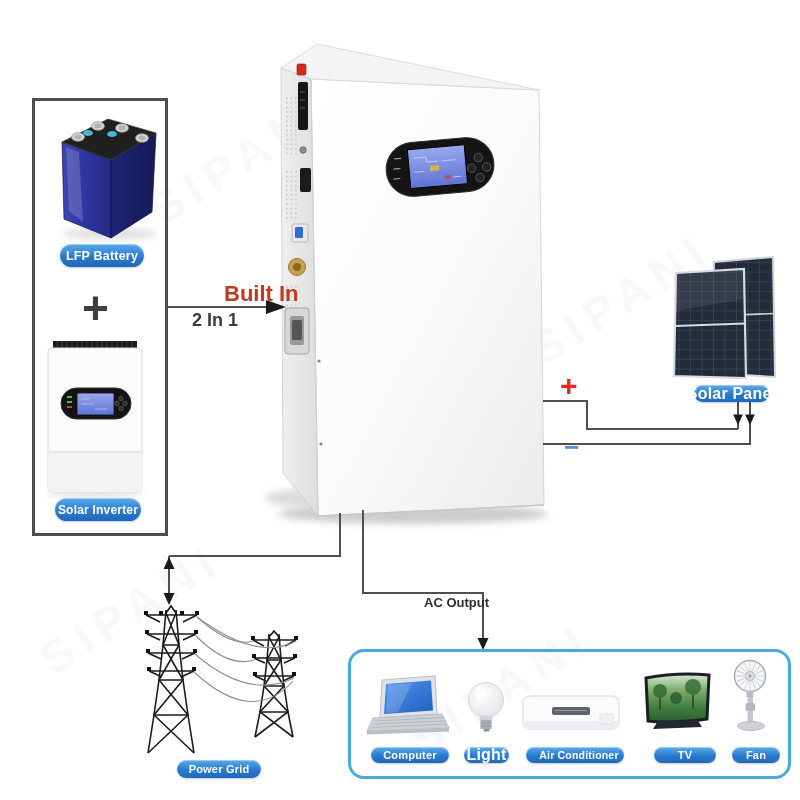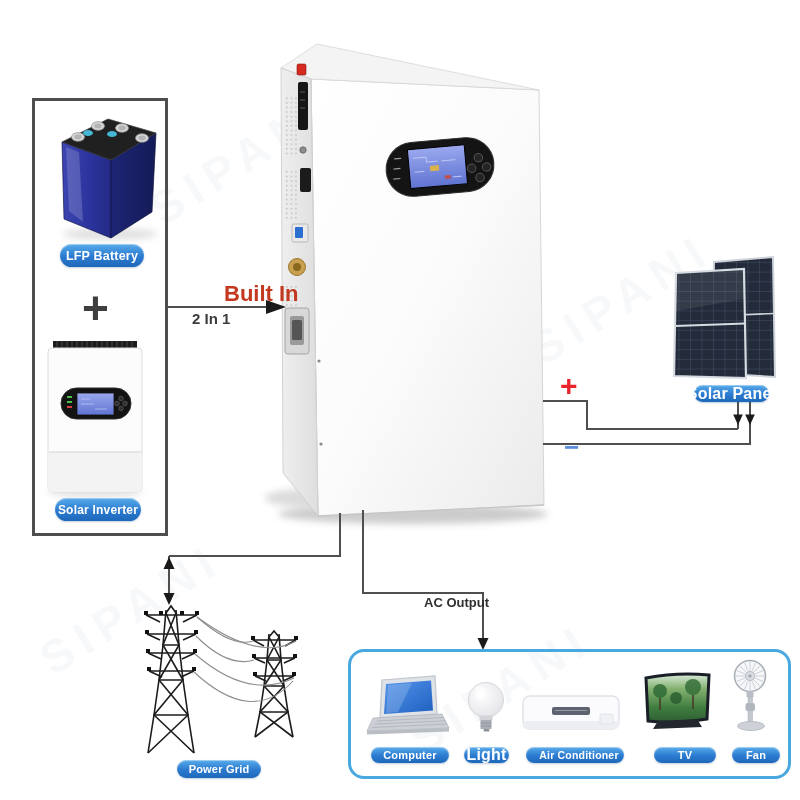--- a/index.html
+++ b/index.html
@@ -269,21 +269,21 @@
   </svg>
 
   <div class="outline-box" style="left:32px;top:98px;width:136px;height:438px;"></div>
   <div class="appliance-box" style="left:348px;top:649px;width:443px;height:130px;"></div>
 
   <div class="pill" style="left:60px;top:244px;width:84px;height:23px;font-size:12.5px;">LFP Battery</div>
   <div class="txt" style="left:82px;top:281px;font-size:46px;font-weight:900;color:#3e3e3e;">+</div>
   <div class="pill" style="left:55px;top:498px;width:86px;height:23px;font-size:12px;">Solar Inverter</div>
 
   <div class="txt" style="left:181px;top:281px;font-size:22px;font-weight:bold;color:#c2391f;margin-left:43px;">Built In</div>
-  <div class="txt" style="left:192px;top:310px;font-size:15px;font-weight:600;color:#3d3d3d;">2 In 1</div>
+  <div class="txt" style="left:192px;top:310px;font-size:18px;font-weight:600;color:#3d3d3d;">2 In 1</div>
 
   <div class="txt" style="left:560px;top:369px;font-size:30px;font-weight:900;color:#e8232b;">+</div>
   <div class="txt" style="left:564px;top:432px;font-size:26px;font-weight:900;color:#5b8fd9;">−</div>
   <div class="pill" style="left:694px;top:385px;width:75px;height:17px;font-size:16px;">Solar Panel</div>
 
   <div class="txt" style="left:424px;top:595px;font-size:13px;font-weight:bold;color:#2f2f2f;">AC Output</div>
   <div class="pill" style="left:177px;top:760px;width:84px;height:18px;font-size:11px;">Power Grid</div>
 
   <div class="pill" style="left:371px;top:747px;width:78px;height:16px;font-size:11px;">Computer</div>
   <div class="pill" style="left:464px;top:747px;width:45px;height:16px;font-size:16px;">Light</div>

